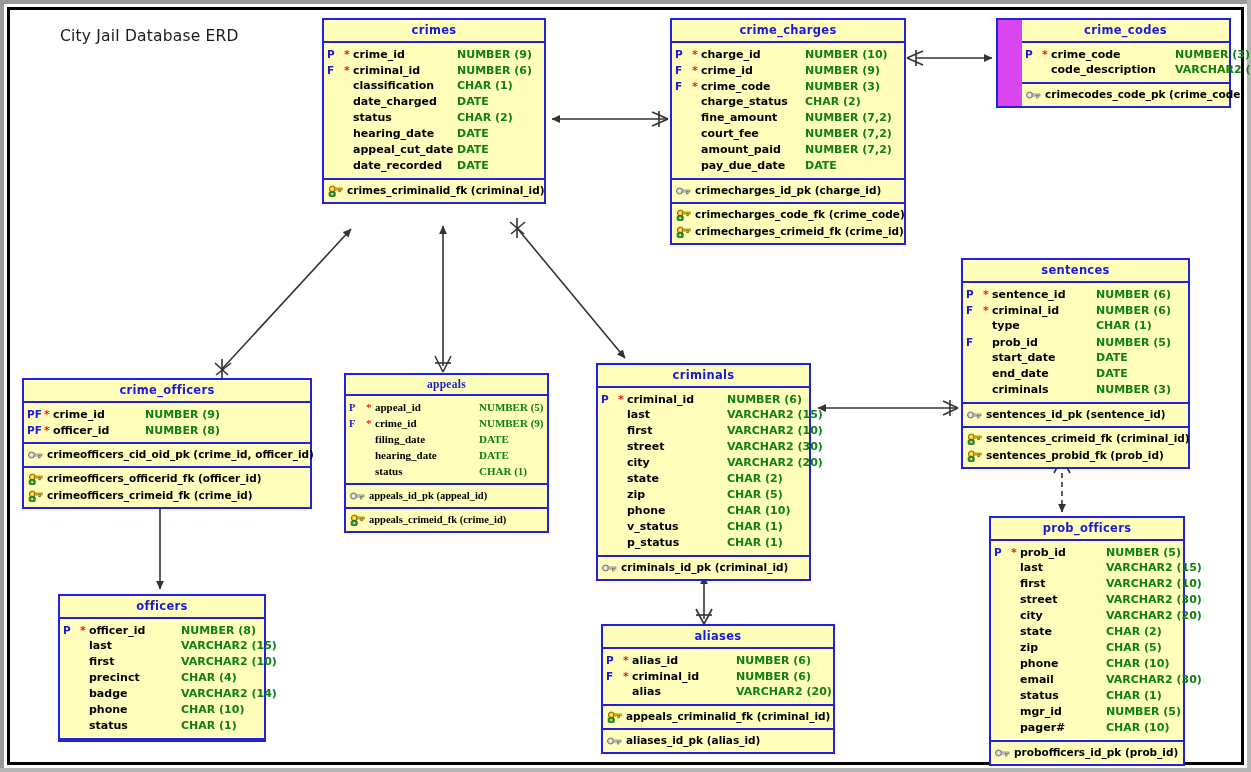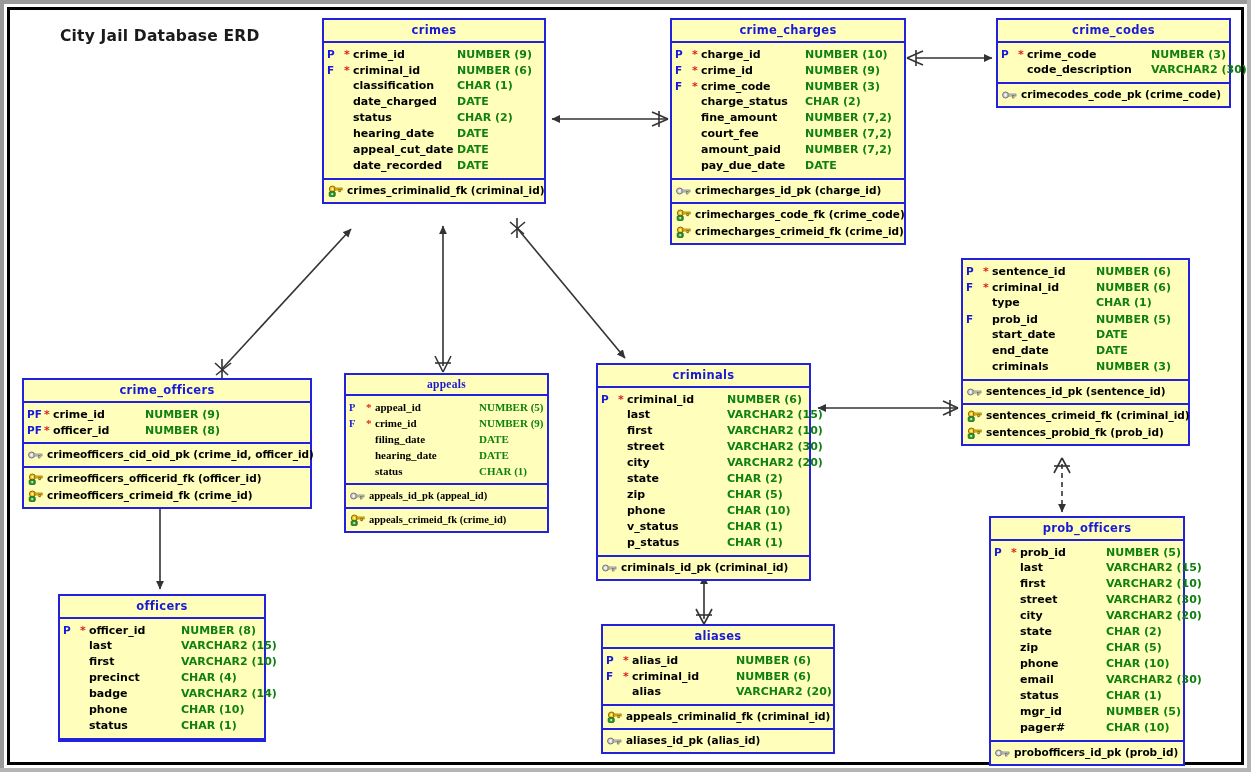--- a/index.html
+++ b/index.html
@@ -24,21 +24,21 @@
   }
   #edge-top{position:absolute;left:0;top:0;width:1251px;height:4px;background:#9a9a9a;}
   #edge-left{position:absolute;left:0;top:0;width:4px;height:772px;background:#9a9a9a;}
   #edge-right{position:absolute;right:0;top:0;width:4px;height:772px;background:#b4b4b4;}
   #edge-bottom{position:absolute;left:0;bottom:0;width:1251px;height:4px;background:#b4b4b4;}
 
   #title{
     position:absolute;
     left:60px; top:27px;
     font-size:15.5px;
-    font-weight:bold;
+    font-weight:normal;
     color:#1a1a1a;
     letter-spacing:.2px;
     white-space:nowrap;
   }
 
   svg#links{
     position:absolute;left:0;top:0;width:1251px;height:772px;
     pointer-events:none;
   }
 
@@ -362,21 +362,21 @@
                 <circle cx="4.4" cy="4" r="1" fill="#fff7cc"></circle>
                 <rect x="6.6" y="3" width="7.6" height="2" fill="#f5c518" stroke="#8a6a00" stroke-width=".7"></rect>
                 <rect x="10.8" y="4.6" width="1.6" height="2.2" fill="#f5c518" stroke="#8a6a00" stroke-width=".7"></rect>
                 <rect x="1.2" y="6.8" width="6" height="4.6" rx="1" fill="#2e9b2e" stroke="#156015" stroke-width=".8"></rect>
                 <circle cx="4.2" cy="9.1" r="1.1" fill="#c9f3c9"></circle>
               </svg></span>
             <span class="con-label">crimecharges_crimeid_fk (crime_id)</span>
           </div>
         </div>
       </div>
-      <div class="entity" style="left: 996px; top: 18px; width: 235px;">
+      <div class="entity" style="left: 996px; top: 18px; width: 235px; padding-left: 24px;">
         <div class="ent-title">crime_codes</div>
         <div class="attr-block">
           <div class="attr-row">
             <span class="k-col">P</span>
             <span class="star-col">*</span>
             <span class="name-col" style="width:124px">crime_code</span>
             <span class="type-col">NUMBER (3)</span>
           </div>
           <div class="attr-row">
             <span class="k-col"></span>
@@ -391,20 +391,21 @@
                 <circle cx="3.6" cy="6" r="3" fill="#d8d8d8" stroke="#6d6d6d" stroke-width="1"></circle>
                 <circle cx="3.6" cy="6" r="1" fill="#ffffff"></circle>
                 <rect x="6" y="5" width="8" height="2" fill="#d8d8d8" stroke="#6d6d6d" stroke-width=".7"></rect>
                 <rect x="10.4" y="6.6" width="1.6" height="2.4" fill="#d8d8d8" stroke="#6d6d6d" stroke-width=".7"></rect>
               </svg></span>
             <span class="con-label">crimecodes_code_pk (crime_code)</span>
           </div>
         </div>
       </div>
       <div class="entity" style="left: 961px; top: 258px; width: 229px;">
+        <div class="ent-title">sentences</div>
         <div class="attr-block">
           <div class="attr-row">
             <span class="k-col">P</span>
             <span class="star-col">*</span>
             <span class="name-col" style="width:104px">sentence_id</span>
             <span class="type-col">NUMBER (6)</span>
           </div>
           <div class="attr-row">
             <span class="k-col">F</span>
             <span class="star-col">*</span>

